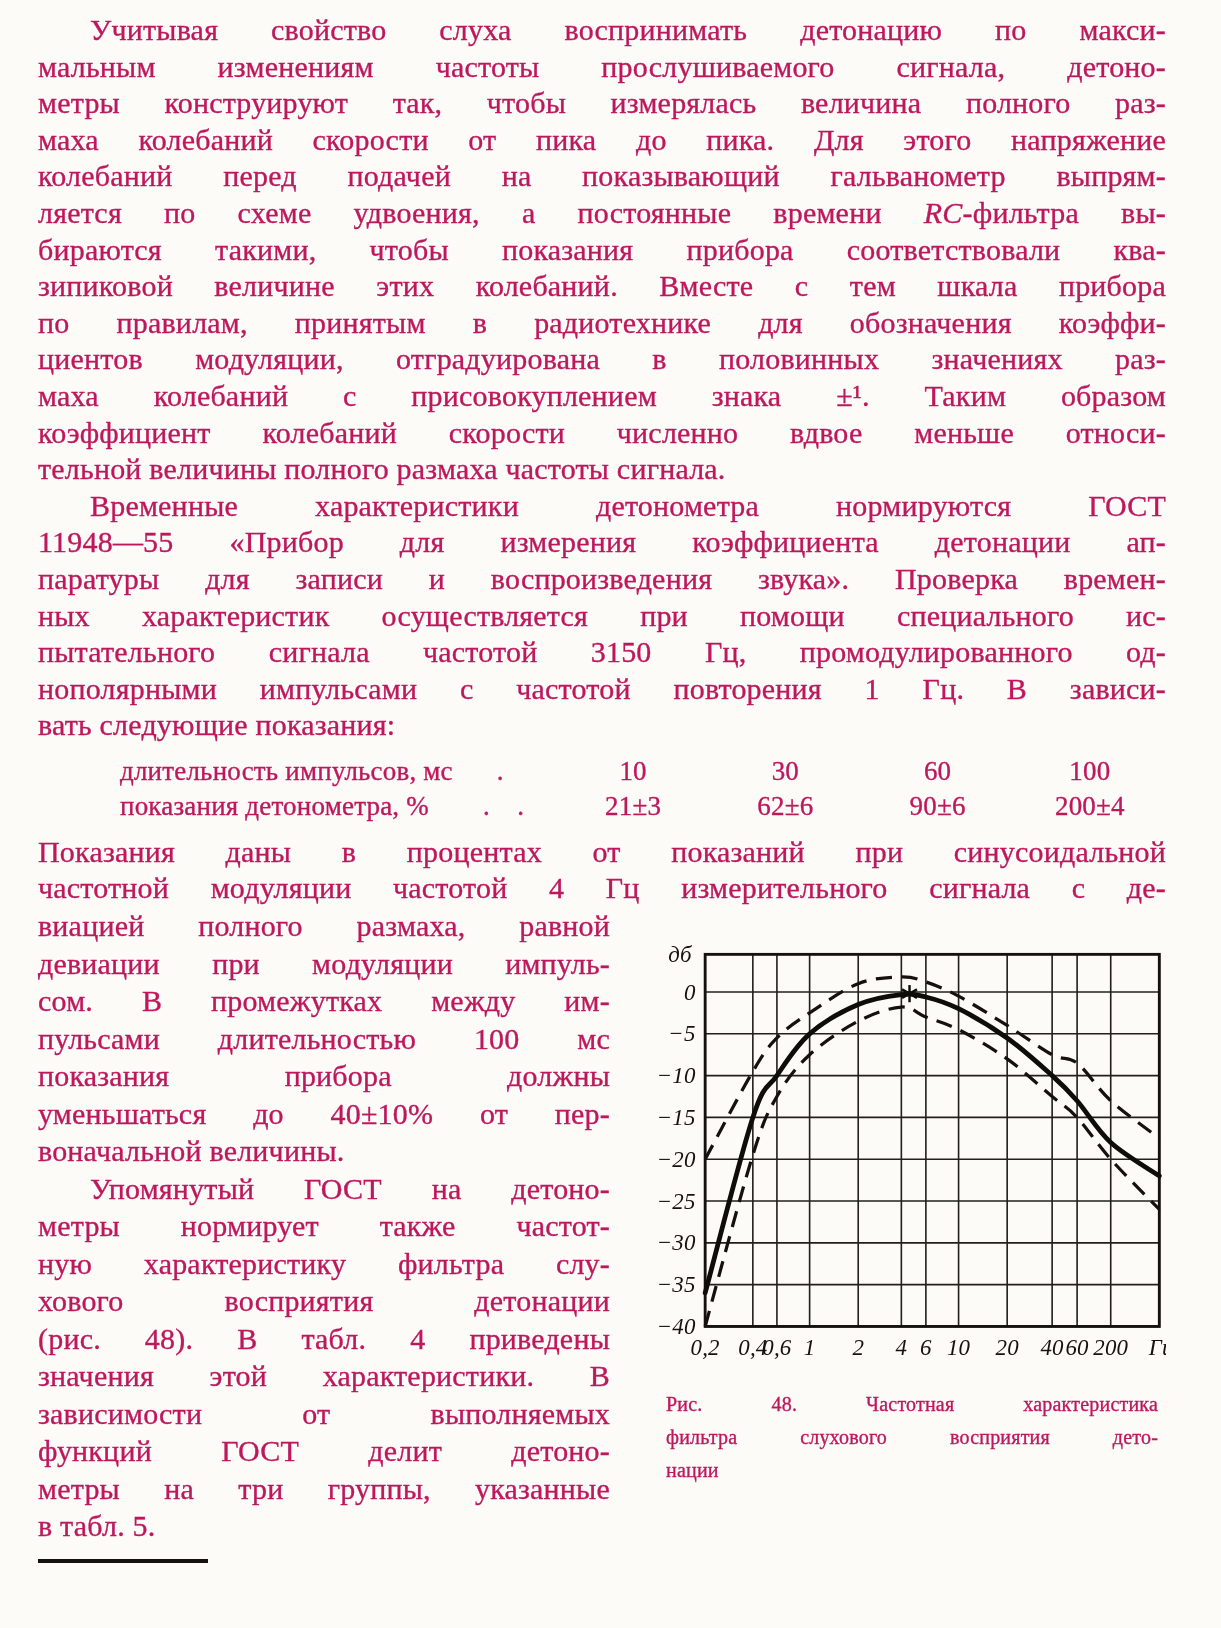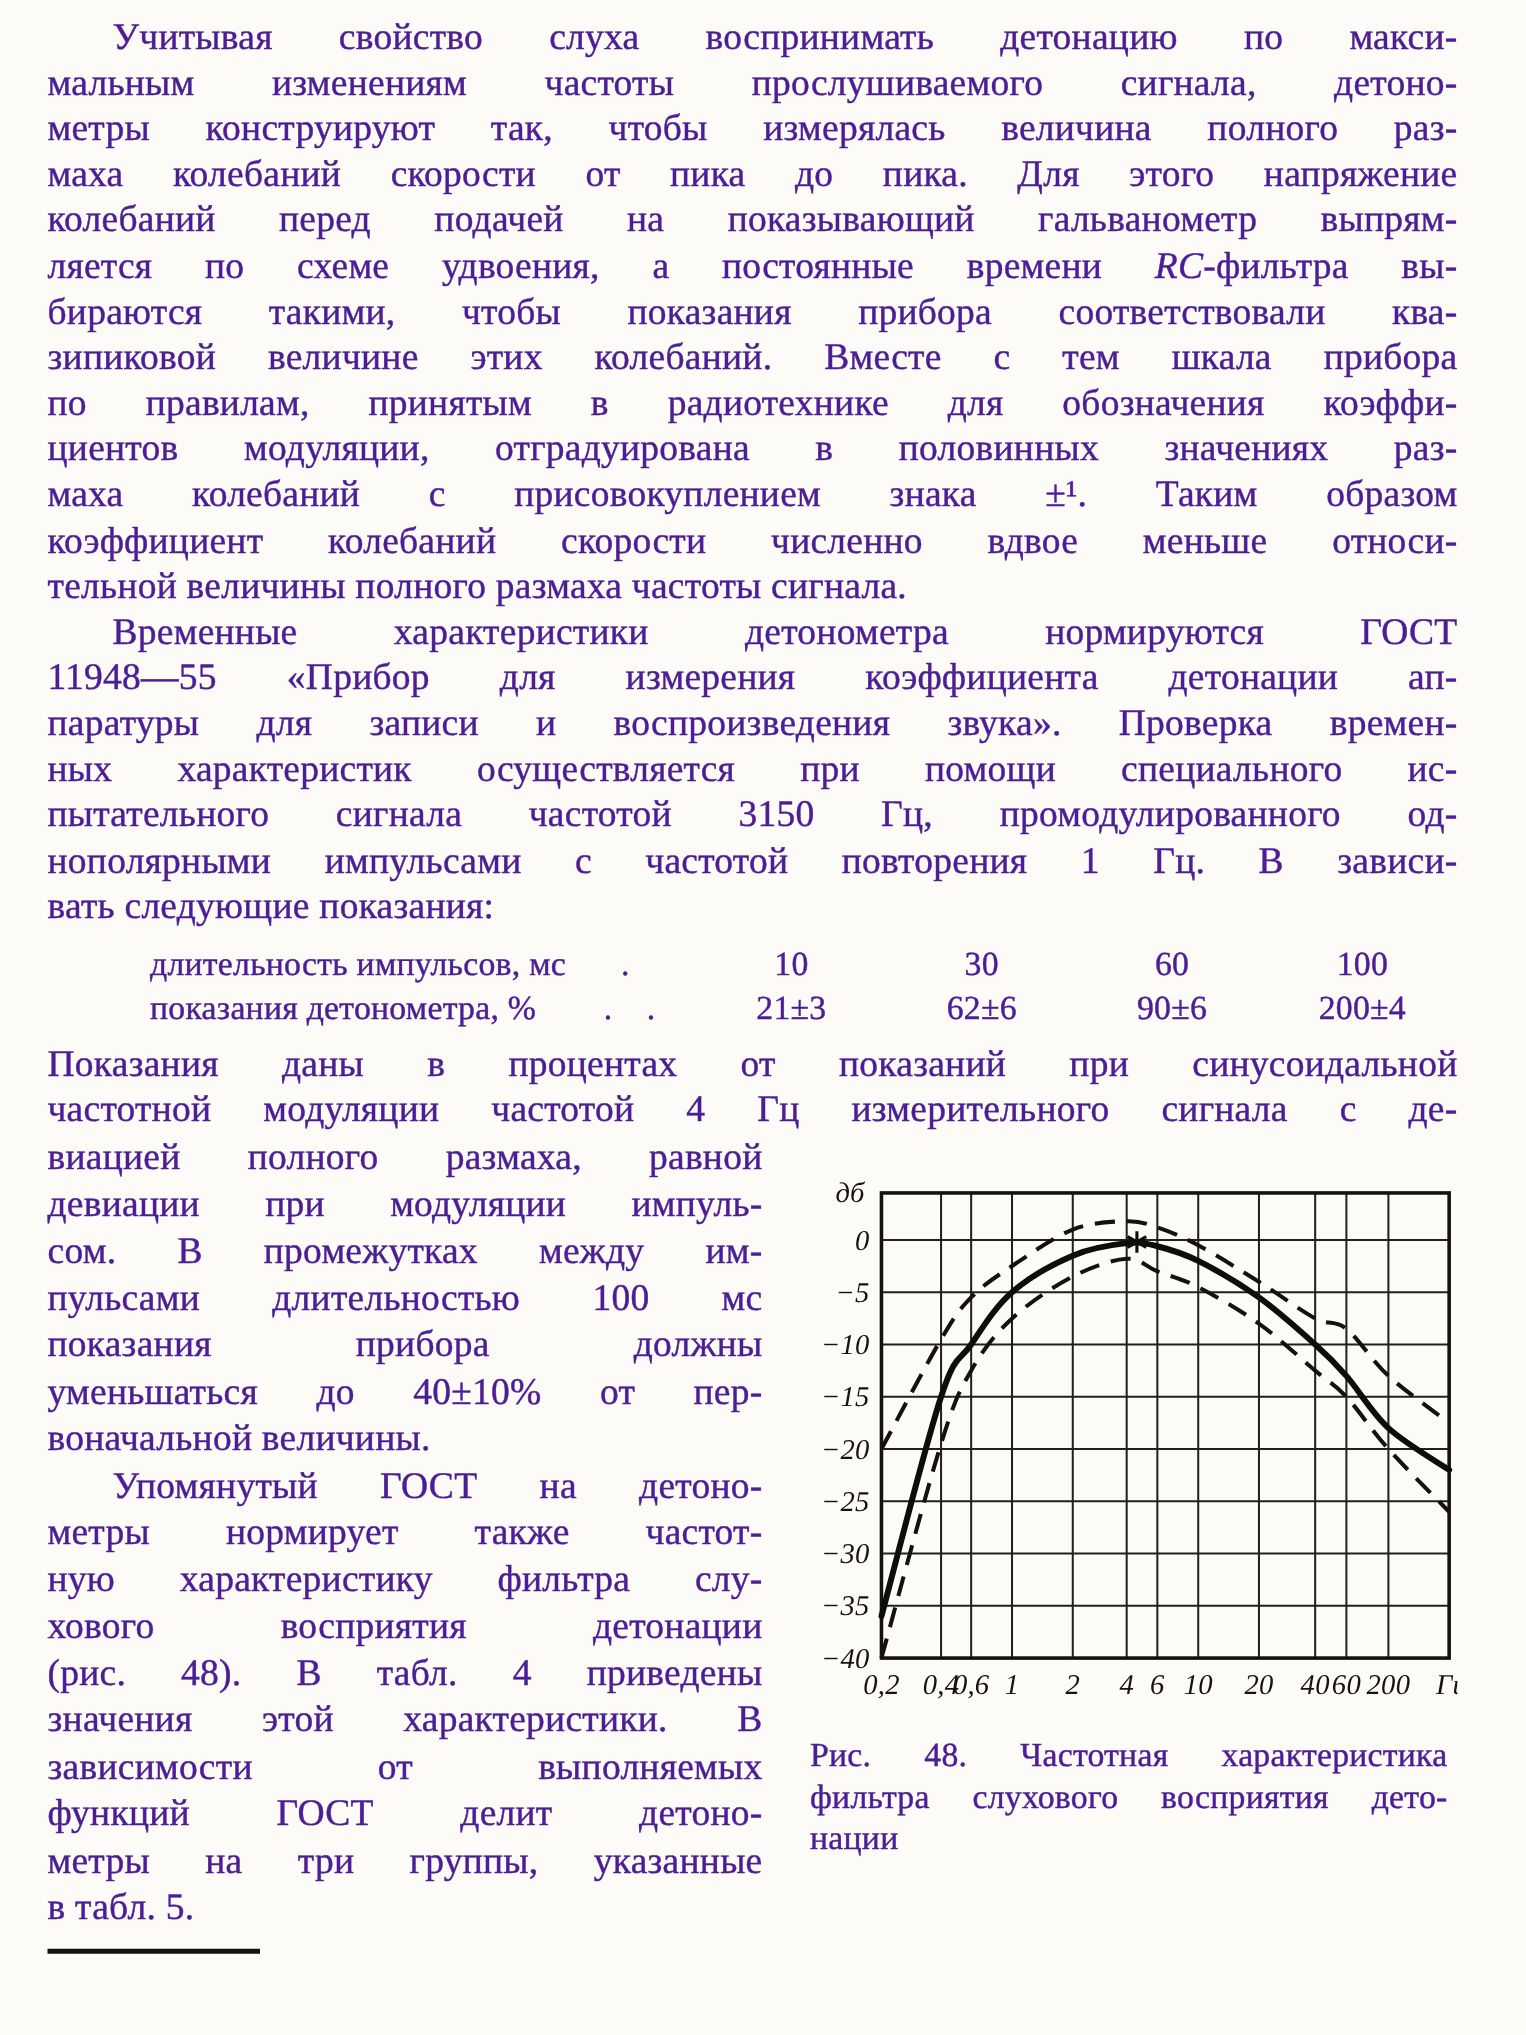--- a/index.html
+++ b/index.html
@@ -1,17 +1,17 @@
 <!DOCTYPE html>
 <html><head>
 <meta charset="utf-8">
 <style>
   html,body{margin:0;padding:0;background:#e9e7e1;}
   .page{position:relative;width:1221px;height:1628px;margin:0 auto;background:#fcfbf7;
-        color:#4c1d95;font-family:"Liberation Serif","DejaVu Serif",serif;
+        color:#be185d;font-family:"Liberation Serif","DejaVu Serif",serif;
         box-sizing:border-box;padding:12px 55px 16px 38px;overflow:hidden;
         -webkit-text-stroke:.35px currentColor;letter-spacing:.2px;}
   .para{font-size:30px;line-height:36.6px;}
   .tl{text-align:justify;text-align-last:justify;white-space:normal;}
   .tl.last{text-align:right;text-align-last:left;}
   .tl.ind{text-indent:52px;}
   i{font-style:italic;}
   
   .pulse-table{margin:10px 0;font-size:27px;line-height:35px;}
   .pt-row{display:flex;align-items:flex-start;}
@@ -24,21 +24,21 @@
   .col-left{width:572px;flex:none;font-size:30px;line-height:37.5px;}
   .col-right{flex:1;min-width:0;}
   .chart-svg{display:block;width:100%;margin-top:34px;}
   .grid{stroke:#23201c;stroke-width:1.7;}
   .frame{stroke:#15120e;stroke-width:3;fill:none;}
   .curve-solid{stroke:#0f0d0a;stroke-width:5;fill:none;stroke-linecap:round;}
   .curve-dashed{stroke:#15120e;stroke-width:3.4;fill:none;stroke-dasharray:17 10;stroke-linecap:butt;}
   .marker{stroke:#0f0d0a;stroke-width:2.6;}
   .ylab{font:italic 24px "Liberation Serif",serif;fill:#17120e;text-anchor:end;}
   .xlab{font:italic 24px "Liberation Serif",serif;fill:#17120e;text-anchor:middle;}
-  .caption{margin:18px 8px 0 2px;font-size:27px;line-height:33px;}
+  .caption{margin:18px 8px 0 20px;font-size:20px;line-height:33px;}
   .footnote-rule{width:170px;height:4px;background:#15120e;margin-top:14px;}
 </style>
 </head>
 <body>
 
 <div class="page">
 
   <section>
     <div class="para">
         <div class="tl ind">Учитывая свойство слуха воспринимать детонацию по макси-</div>

